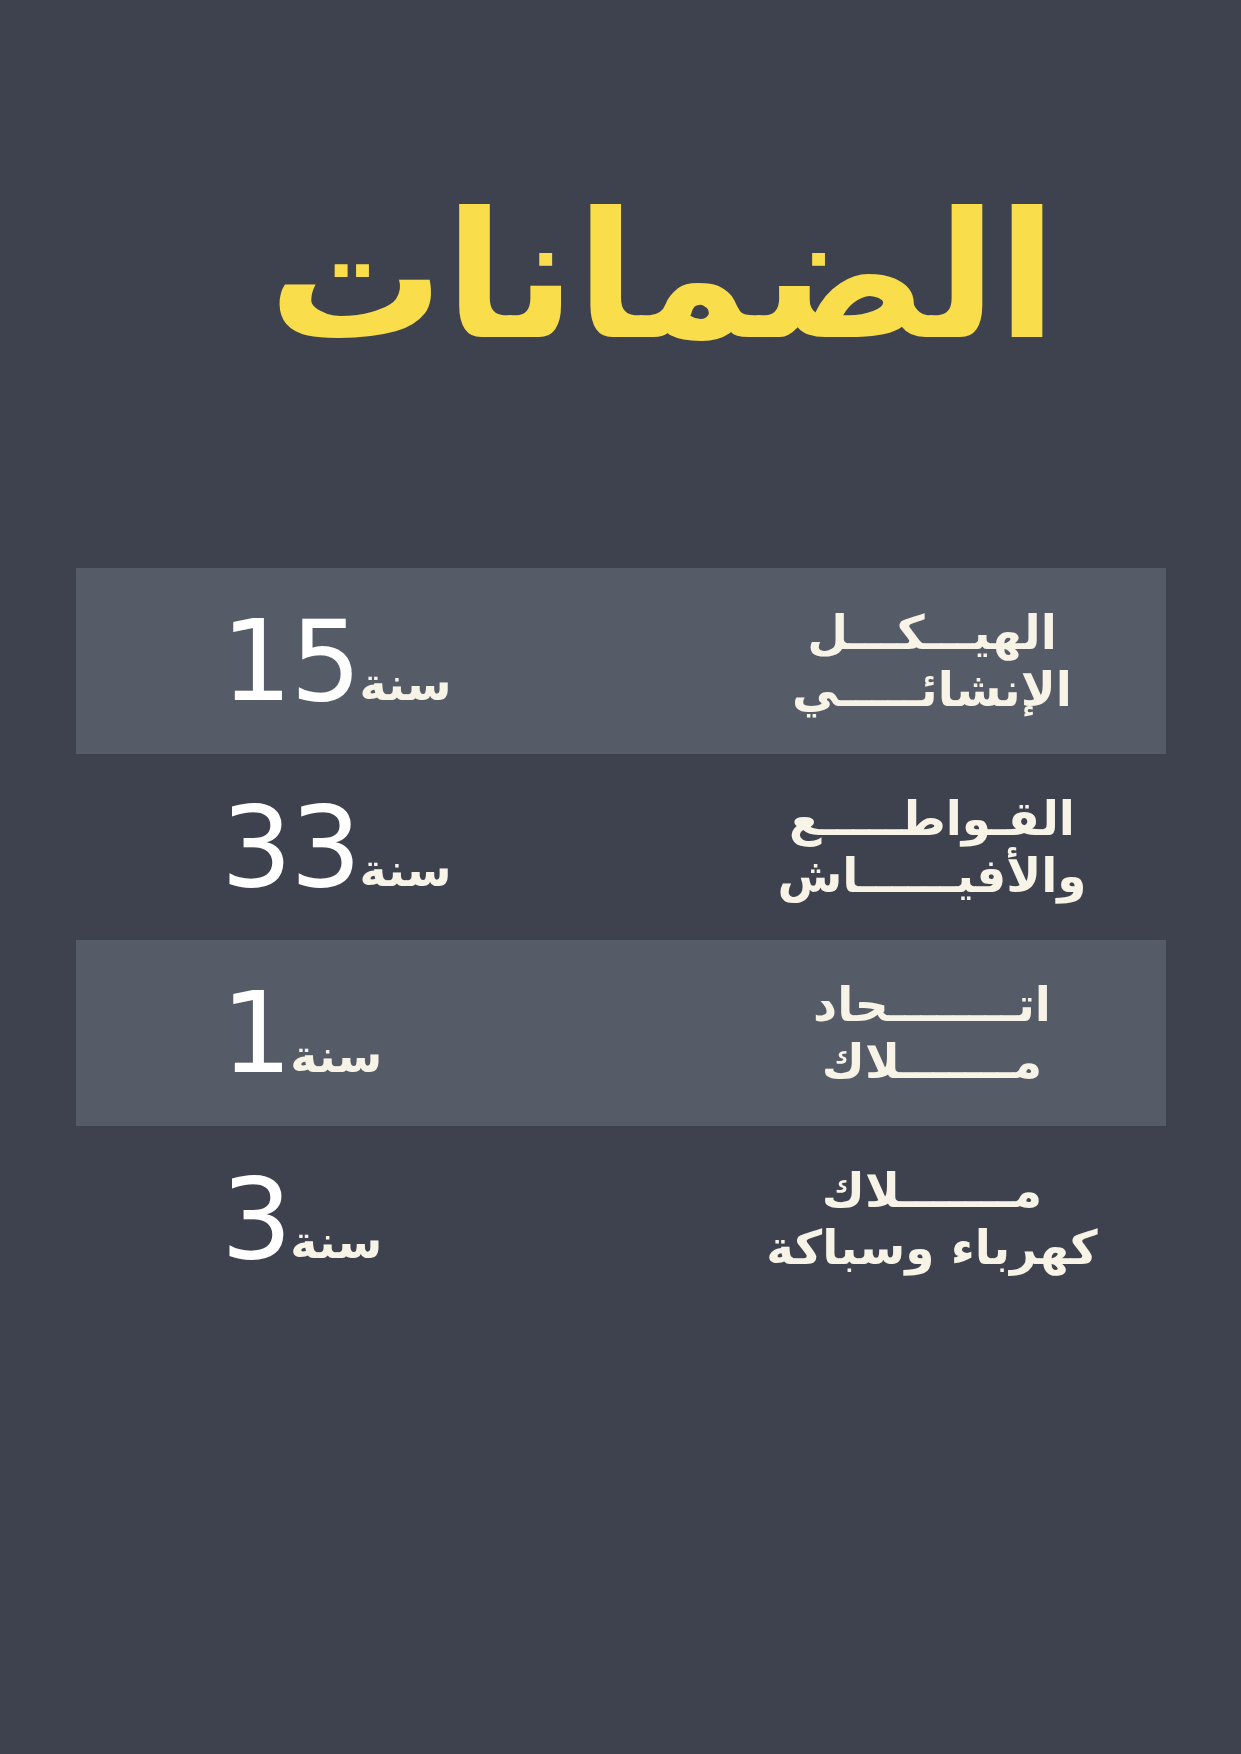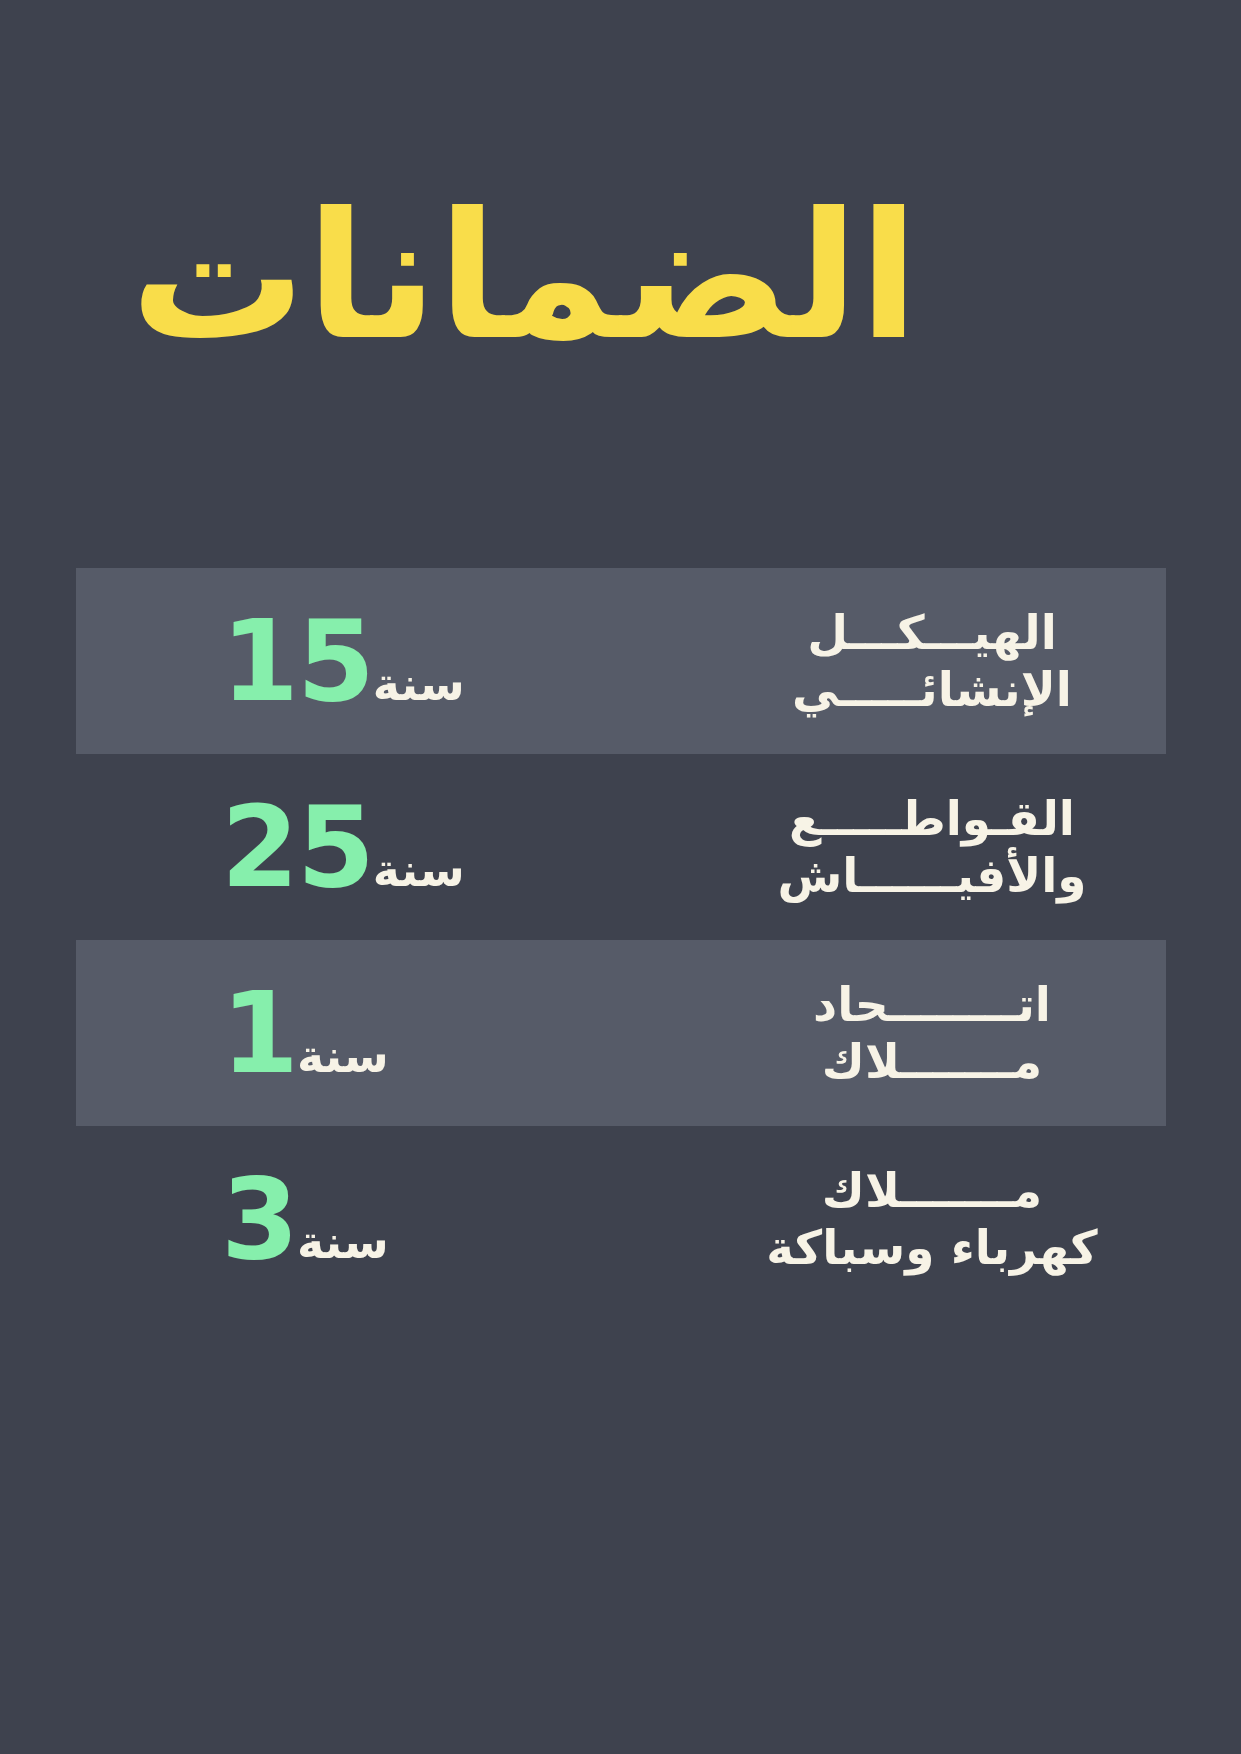--- a/index.html
+++ b/index.html
@@ -17,23 +17,22 @@
   .page {
     position: relative;
     width: 1241px;
     height: 1754px;
     background: #3e424e;
   }
 
   .title {
     position: absolute;
     top: 185px;
-    left: 0;
+    left: 8px;
     width: 1049px;
-    text-align: center;
     color: #f9dd4a;
     font-size: 175px;
     font-weight: 700;
     line-height: 1.05;
     letter-spacing: 0;
     direction: rtl;
   }
 
   .rows {
     position: absolute;
@@ -73,23 +72,23 @@
 
   .row-value {
     display: flex;
     flex-direction: row;
     align-items: baseline;
     direction: rtl;
     margin-left: 145px;
   }
 
   .row-number {
-    color: #86efac;
+    color: #ffffff;
     font-size: 112px;
-    font-weight: 700;
+    font-weight: 400;
     line-height: 1;
     letter-spacing: -2px;
   }
 
   .row-unit {
     color: #f7f3e6;
     font-size: 46px;
     font-weight: 700;
     line-height: 1;
     margin-right: 26px;
@@ -112,21 +111,21 @@
         <span class="row-unit">سنة</span>
         <span class="row-number">15</span>
       </div>
     </div>
 
     <div class="row">
       <div class="row-label">القـواطـــــع
 والأفيــــــاش</div>
       <div class="row-value">
         <span class="row-unit">سنة</span>
-        <span class="row-number">25</span>
+        <span class="row-number">33</span>
       </div>
     </div>
 
     <div class="row alt">
       <div class="row-label">اتــــــــحاد
 مـــــــلاك</div>
       <div class="row-value">
         <span class="row-unit">سنة</span>
         <span class="row-number">1</span>
       </div>

